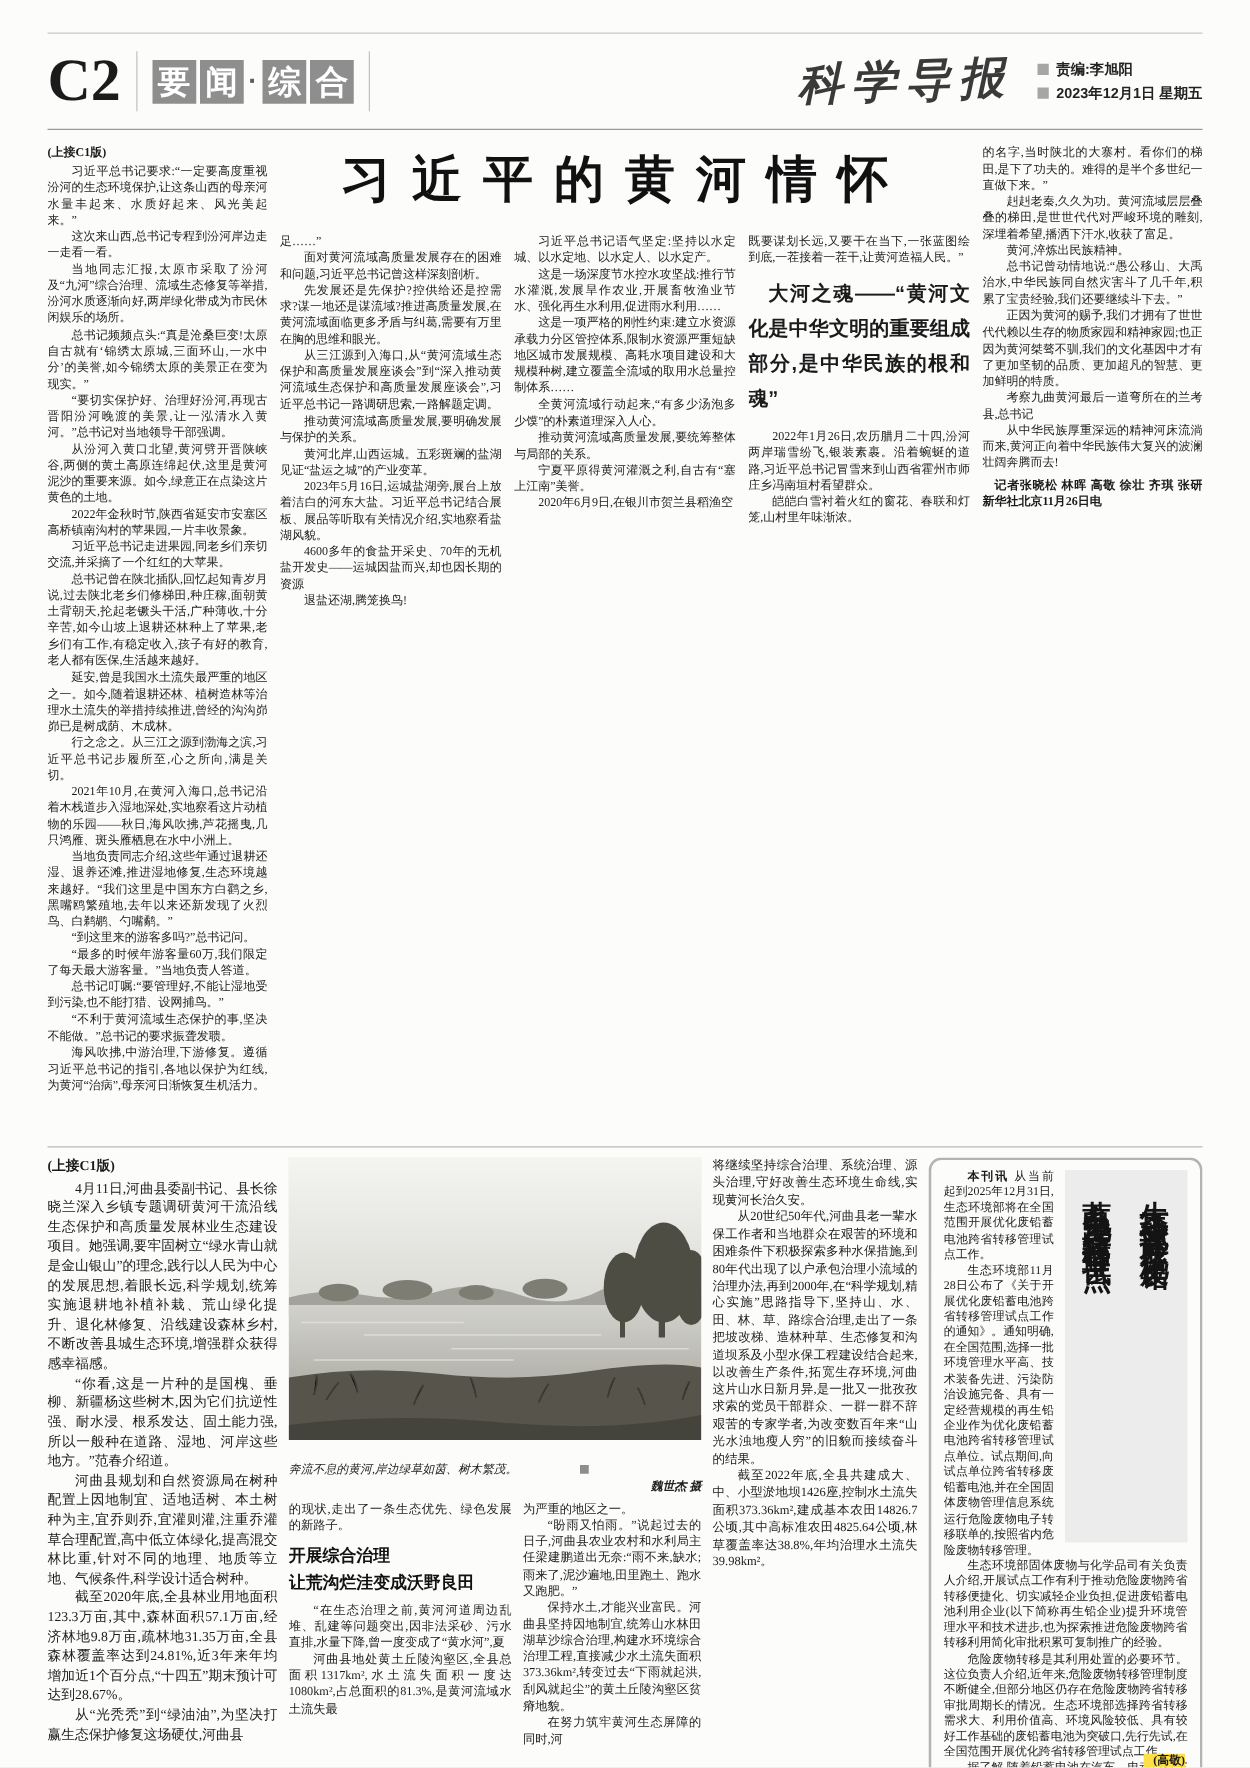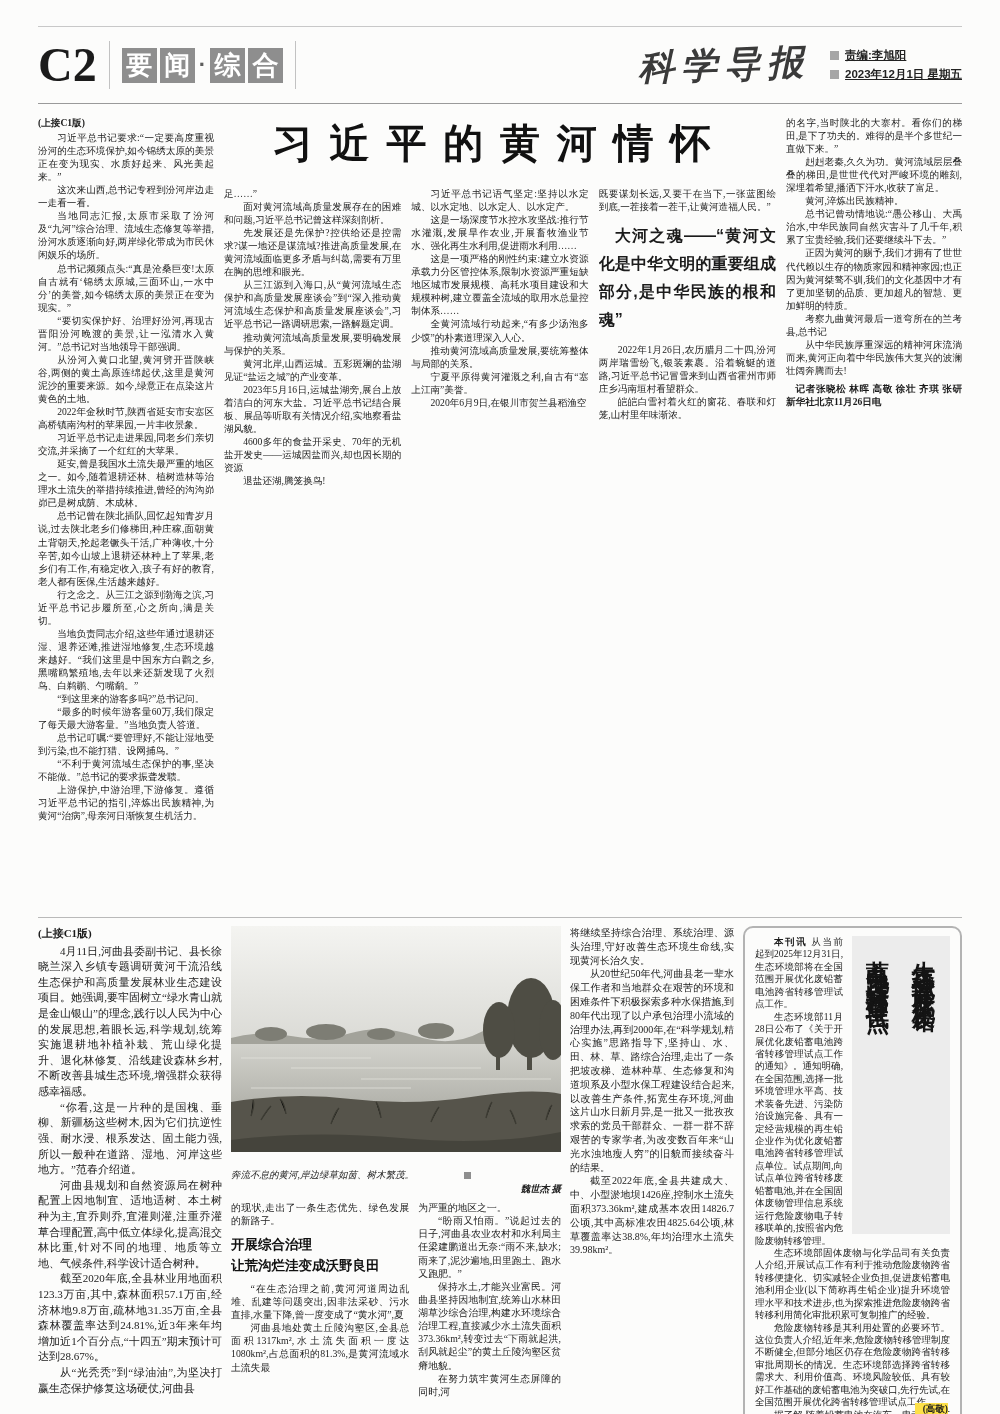--- a/index.html
+++ b/index.html
@@ -16,21 +16,21 @@
   .sec-boxes{display:flex;align-items:center;gap:3px;}
   .sec-box{display:inline-flex;align-items:center;justify-content:center;width:35px;height:35px;
            background:#8e8e8e;color:#fff;font-family:"Liberation Sans","DejaVu Sans",sans-serif;
            font-weight:700;font-size:26px;}
   .sec-dot{color:#5d5d5d;font-weight:700;font-size:22px;margin:0 1px;font-family:"Liberation Sans",sans-serif;}
   .mast-right{display:flex;align-items:center;gap:20px;}
   .paper-name{font-family:"DejaVu Serif","Liberation Serif",serif;font-style:italic;font-weight:700;
               font-size:36px;letter-spacing:7px;color:#3a3a3a;transform:rotate(-2deg);}
   .pub-info{display:flex;flex-direction:column;gap:4px;}
   .pub-line{display:flex;align-items:center;gap:6px;font-family:"Liberation Sans",sans-serif;
-            font-size:11.5px;font-weight:700;color:#222;text-decoration:underline;}
+            font-size:11.5px;font-weight:700;color:#222;}
   .sq{width:9px;height:9px;background:#a6a6a6;display:inline-block;flex:0 0 auto;}
 
   
   .headline{font-family:"Liberation Sans","DejaVu Sans",sans-serif;font-weight:700;font-size:40px;
             letter-spacing:.42em;text-align:center;margin:0 0 16px;white-space:nowrap;color:#111;}
   .top-row{display:flex;gap:10px;height:792px;overflow:hidden;margin-top:12px;}
   .tcol{flex:0 0 176px;font-size:9.6px;line-height:1.36;font-family:"Liberation Serif","DejaVu Serif",serif;
         text-align:justify;overflow:hidden;}
   .mid-wrap{flex:1;display:flex;flex-direction:column;min-width:0;}
   .mid-cols{display:flex;gap:10px;flex:1;overflow:hidden;}
@@ -108,37 +108,38 @@
     </div>
   </div>
 
   <hr class="hr-dark">
 
   <section class="top-row">
 
     <div class="tcol">
       <p class="note">(上接C1版)</p>
       <div>
-          <p class="para">习近平总书记要求:“一定要高度重视汾河的生态环境保护,如今锦绣太原的美景正在变为现实、水质好起来、风光美起来。”</p>
+          <p class="para">习近平总书记要求:“一定要高度重视汾河的生态环境保护,让这条山西的母亲河水量丰起来、水质好起来、风光美起来。”</p>
           <p class="para">这次来山西,总书记专程到汾河岸边走一走看一看。</p>
           <p class="para">当地同志汇报,太原市采取了汾河及“九河”综合治理、流域生态修复等举措,汾河水质逐渐向好,两岸绿化带成为市民休闲娱乐的场所。</p>
           <p class="para">总书记频频点头:“真是沧桑巨变!太原自古就有‘锦绣太原城,三面环山,一水中分’的美誉,如今锦绣太原的美景正在变为现实。”</p>
           <p class="para">“要切实保护好、治理好汾河,再现古晋阳汾河晚渡的美景,让一泓清水入黄河。”总书记对当地领导干部强调。</p>
           <p class="para">从汾河入黄口北望,黄河劈开晋陕峡谷,两侧的黄土高原连绵起伏,这里是黄河泥沙的重要来源。如今,绿意正在点染这片黄色的土地。</p>
           <p class="para">2022年金秋时节,陕西省延安市安塞区高桥镇南沟村的苹果园,一片丰收景象。</p>
           <p class="para">习近平总书记走进果园,同老乡们亲切交流,并采摘了一个红红的大苹果。</p>
+          <p class="para">总书记曾在陕北插队,回忆起知青岁月说,过去陕北老乡们修梯田,种庄稼,面朝黄土背朝天,抡起老镢头干活,广种薄收,十分辛苦,如今山坡上退耕还林种上了苹果,老乡们有工作,有稳定收入,孩子有好的教育,老人都有医保,生活越来越好。</p>
           <p class="para">延安,曾是我国水土流失最严重的地区之一。如今,随着退耕还林、植树造林等治理水土流失的举措持续推进,曾经的沟沟峁峁已是树成荫、木成林。</p>
-          <p class="para">总书记曾在陕北插队,回忆起知青岁月说,过去陕北老乡们修梯田,种庄稼,面朝黄土背朝天,抡起老镢头干活,广种薄收,十分辛苦,如今山坡上退耕还林种上了苹果,老乡们有工作,有稳定收入,孩子有好的教育,老人都有医保,生活越来越好。</p>
           <p class="para">行之念之。从三江之源到渤海之滨,习近平总书记步履所至,心之所向,满是关切。</p>
+          <p class="para">2021年10月,在黄河入海口,总书记沿着木栈道步入湿地深处,实地察看这片动植物的乐园——秋日,海风吹拂,芦花摇曳,几只鸿雁、斑头雁栖息在水中小洲上。</p>
           <p class="para">当地负责同志介绍,这些年通过退耕还湿、退养还滩,推进湿地修复,生态环境越来越好。“我们这里是中国东方白鹳之乡,黑嘴鸥繁殖地,去年以来还新发现了火烈鸟、白鹈鹕、勺嘴鹬。”</p>
           <p class="para">“到这里来的游客多吗?”总书记问。</p>
           <p class="para">“最多的时候年游客量60万,我们限定了每天最大游客量。”当地负责人答道。</p>
           <p class="para">总书记叮嘱:“要管理好,不能让湿地受到污染,也不能打猎、设网捕鸟。”</p>
           <p class="para">“不利于黄河流域生态保护的事,坚决不能做。”总书记的要求振聋发聩。</p>
-          <p class="para">上游保护,中游治理,下游修复。遵循习近平总书记的指引,淬炼出民族精神,为黄河“治病”,母亲河日渐恢复生机活力。</p>
+          <p class="para">海风吹拂,中游治理,下游修复。遵循习近平总书记的指引,各地以保护为红线,为黄河“治病”,母亲河日渐恢复生机活力。</p>
         </div>
 
     </div>
 
     <div class="mid-wrap">
       <h1 class="headline">习近平的黄河情怀</h1>
       <div class="mid-cols">
         <div class="tcol">
           <p class="lead-para">足……”</p>
           <div>

